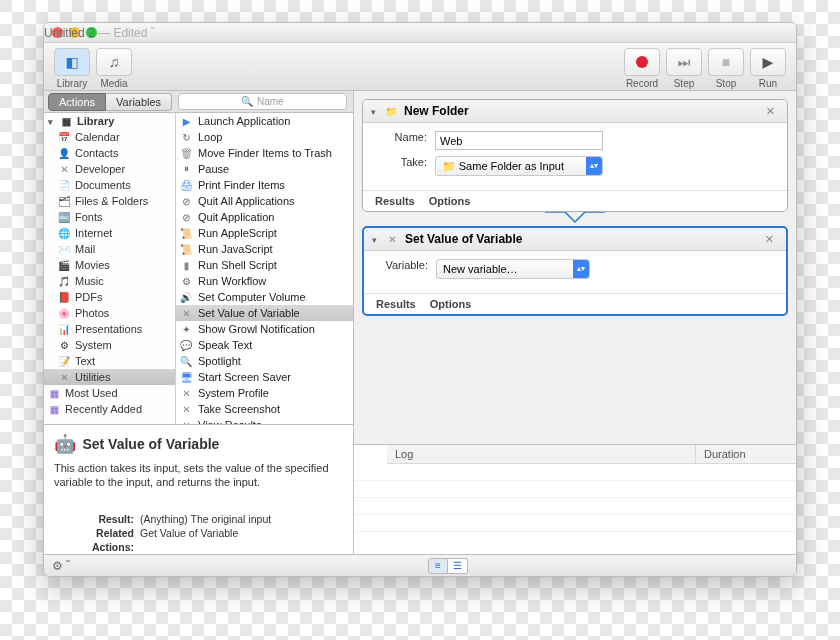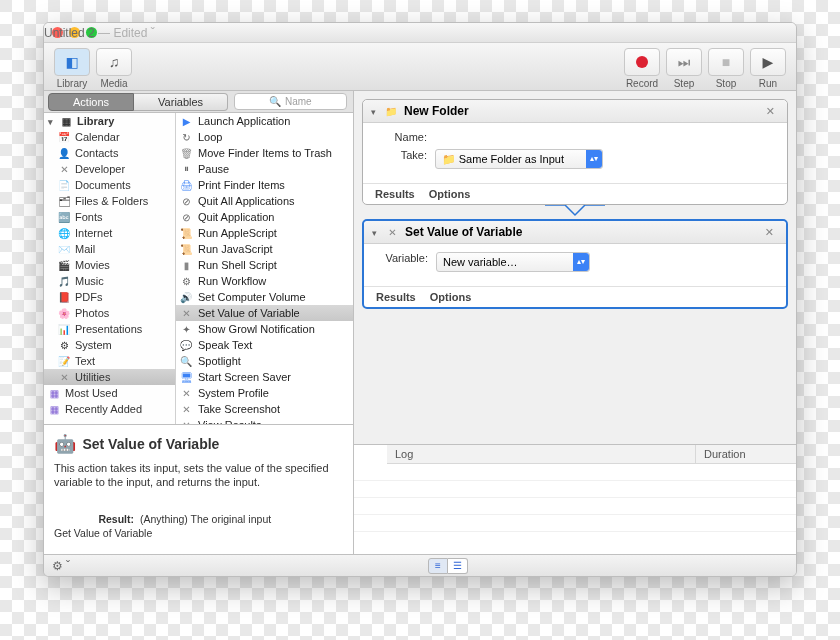--- a/index.html
+++ b/index.html
@@ -14,21 +14,21 @@
 .tool-group { display: flex; gap: 6px; }
 .tool-btn { width: 36px; height: 28px; border: 1px solid #c8c8c8; border-radius: 4px; background: linear-gradient(#fdfdfd,#ededed); display: flex; align-items: center; justify-content: center; font-size: 14px; color: #555; }
 .tool-btn.active { background: #d2e6f7; }
 .tool-label { font-size: 10px; color: #5a5a5a; text-align: center; margin-top: 2px; }
 .tool-col { display: flex; flex-direction: column; align-items: center; }
 .spacer { flex: 1; }
 .rec { width: 12px; height: 12px; background: #d23; border-radius: 50%; }
 .content { flex: 1; display: flex; overflow: hidden; }
 .left { width: 310px; display: flex; flex-direction: column; border-right: 1px solid #c0c0c0; background: #fff; }
 .tabs-row { height: 22px; display: flex; align-items: center; background: #e3e3e3; border-bottom: 1px solid #c0c0c0; }
-.tab { font-size: 11px; padding: 2px 24px; color: #333; border: 1px solid #b0b0b0; background: linear-gradient(#f4f4f4,#dedede); height: 18px; display: flex; align-items: center; }
+.tab { font-size: 11px; padding: 2px 10px; color: #333; border: 1px solid #b0b0b0; background: linear-gradient(#f4f4f4,#dedede); height: 18px; display: flex; align-items: center; }
 .tab.active { background: #8d8d8d; color: #fff; border-color: #6d6d6d; }
 .tab.l { border-radius: 4px 0 0 4px; margin-left: 4px; }
 .tab.r { border-radius: 0 4px 4px 0; border-left: 0; }
 .search { flex: 1; margin: 0 6px; height: 17px; border: 1px solid #c0c0c0; border-radius: 4px; background: #fff; display: flex; align-items: center; justify-content: center; font-size: 10px; color: #a0a0a0; gap: 3px; }
 .lib-row { flex: 1; display: flex; overflow: hidden; }
 .lib-tree { width: 132px; background: #fefefe; border-right: 1px solid #d0d0d0; overflow-y: auto; font-size: 11px; }
 .tree-item { padding: 1.5px 4px 1.5px 14px; display: flex; align-items: center; gap: 4px; color: #333; white-space: nowrap; }
 .tree-item.root { font-weight: bold; padding-left: 4px; }
 .tree-item.sel { background: linear-gradient(#d4d4d4,#c2c2c2); }
 .ico { width: 13px; height: 13px; display: inline-flex; align-items: center; justify-content: center; font-size: 10px; }
@@ -317,39 +317,41 @@
           <span style="font-size:18px">🤖</span>
           <span>Set Value of Variable</span>
         </div>
         <div class="desc-text">This action takes its input, sets the value of the specified variable to the input, and returns the input.</div>
         <div id="desc-rows">
             <div class="desc-row">
               <div class="desc-label">Result:</div>
               <div class="desc-val">(Anything) The original input</div>
             </div>
             <div class="desc-row">
+              <div class="desc-label">Related Actions:</div>
               <div class="desc-val">Get Value of Variable</div>
             </div>
           </div>
       </div>
     </div>
 
     <div class="right">
       <div class="workflow">
 
         <div class="card">
           <div class="card-head">
             <span class="disc open"></span>
             <span class="ico ai-folder">📁</span>
             <span class="card-title">New Folder</span>
             <span class="card-close">✕</span>
           </div>
           <div class="card-body">
             <div class="field-row">
               <label>Name:</label>
+              <input class="text-input" value="Web" style="">
             </div>
             <div class="field-row">
               <label>Take:</label>
               <div class="select">
                 <span class="ai-folder">📁</span>&nbsp;
                 <span>Same Folder as Input</span>
                 <span class="chev">▴▾</span>
               </div>
             </div>
           </div>

